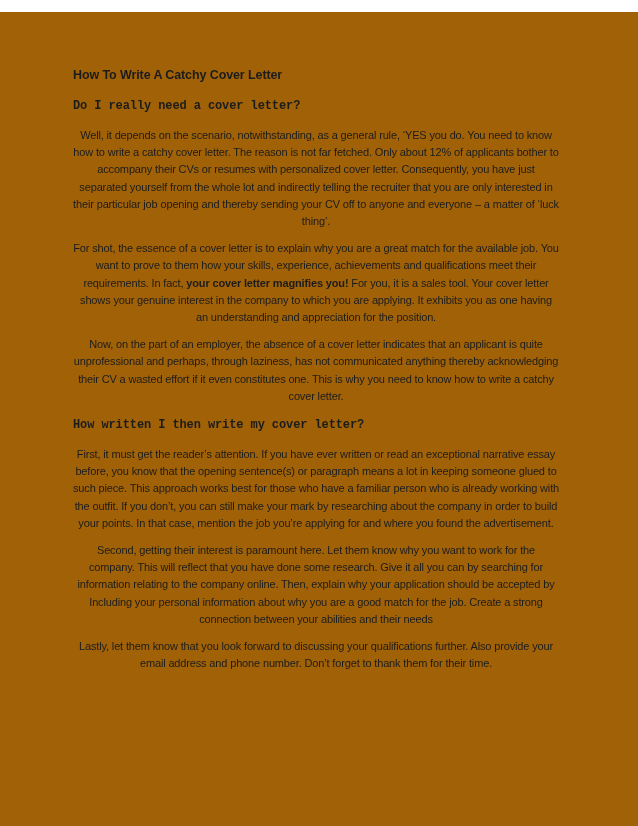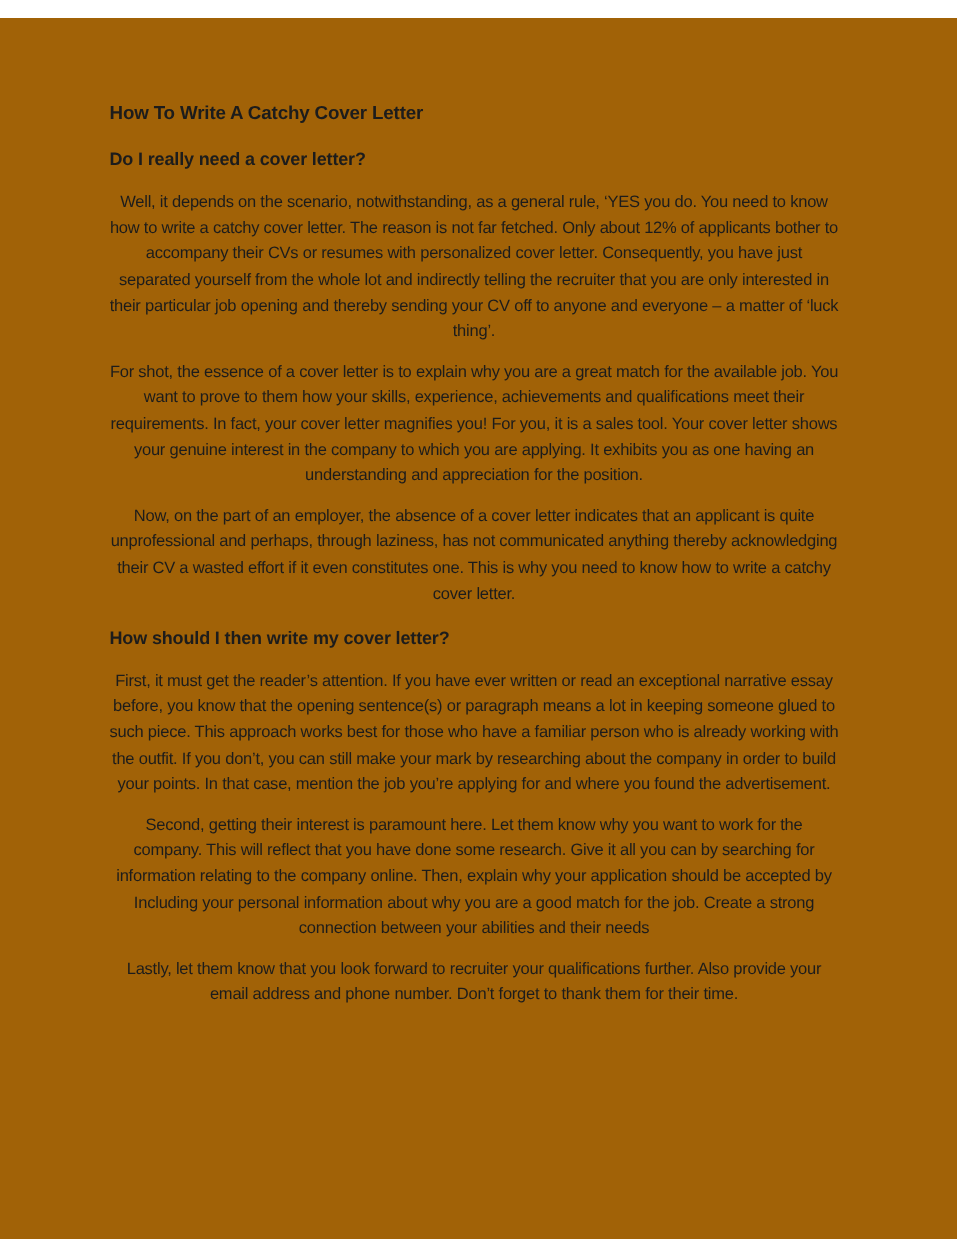--- a/index.html
+++ b/index.html
@@ -25,40 +25,41 @@
     line-height: 17px;
     margin: 0 0 14px 0;
     letter-spacing: -0.1px;
   }
   .section-heading {
     font-size: 12px;
     font-weight: bold;
     line-height: 17px;
     margin: 12px 0 12px 0;
     letter-spacing: -0.1px;
+    font-family: Liberation Mono, monospace;
   }
   .body-paragraph {
     font-size: 11px;
     line-height: 17.2px;
     margin: 0 0 10px 0;
     letter-spacing: -0.15px;
     text-align: center;
   }
   .body-paragraph .bold {
-    font-weight: normal;
+    font-weight: bold;
   }
 </style>
 </head>
 <body>
 
 <div class="page">
   <h1 class="doc-title">How To Write A Catchy Cover Letter</h1>
   <div>
       <h2 class="section-heading">Do I really need a cover letter?</h2>
       <p class="body-paragraph"><span>Well, it depends on the scenario, notwithstanding, as a general rule, ‘YES you do. You need to know how to write a catchy cover letter. The reason is not far fetched. Only about 12% of applicants bother to accompany their CVs or resumes with personalized cover letter. Consequently, you have just separated yourself from the whole lot and indirectly telling the recruiter that you are only interested in their particular job opening and thereby sending your CV off to anyone and everyone – a matter of ‘luck thing’.</span></p>
       <p class="body-paragraph"><span>For shot, the essence of a cover letter is to explain why you are a great match for the available job. You want to prove to them how your skills, experience, achievements and qualifications meet their requirements. In fact, </span><span class="bold">your cover letter magnifies you!</span><span> For you, it is a sales tool. Your cover letter shows your genuine interest in the company to which you are applying. It exhibits you as one having an understanding and appreciation for the position.</span></p>
       <p class="body-paragraph"><span>Now, on the part of an employer, the absence of a cover letter indicates that an applicant is quite unprofessional and perhaps, through laziness, has not communicated anything thereby acknowledging their CV a wasted effort if it even constitutes one. This is why you need to know how to write a catchy cover letter.</span></p>
-      <h2 class="section-heading">How should I then write my cover letter?</h2>
+      <h2 class="section-heading">How written I then write my cover letter?</h2>
       <p class="body-paragraph"><span>First, it must get the reader’s attention. If you have ever written or read an exceptional narrative essay before, you know that the opening sentence(s) or paragraph means a lot in keeping someone glued to such piece. This approach works best for those who have a familiar person who is already working with the outfit. If you don’t, you can still make your mark by researching about the company in order to build your points. In that case, mention the job you’re applying for and where you found the advertisement.</span></p>
       <p class="body-paragraph"><span>Second, getting their interest is paramount here. Let them know why you want to work for the company. This will reflect that you have done some research. Give it all you can by searching for information relating to the company online. Then, explain why your application should be accepted by Including your personal information about why you are a good match for the job. Create a strong connection between your abilities and their needs</span></p>
-      <p class="body-paragraph"><span>Lastly, let them know that you look forward to recruiter your qualifications further. Also provide your email address and phone number. Don’t forget to thank them for their time.</span></p>
+      <p class="body-paragraph"><span>Lastly, let them know that you look forward to discussing your qualifications further. Also provide your email address and phone number. Don’t forget to thank them for their time.</span></p>
     </div>
 </div>
 
 </body></html>

